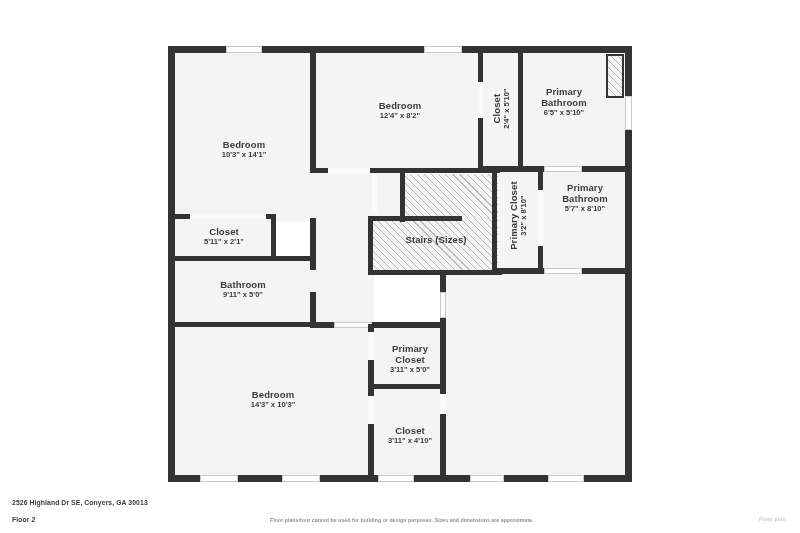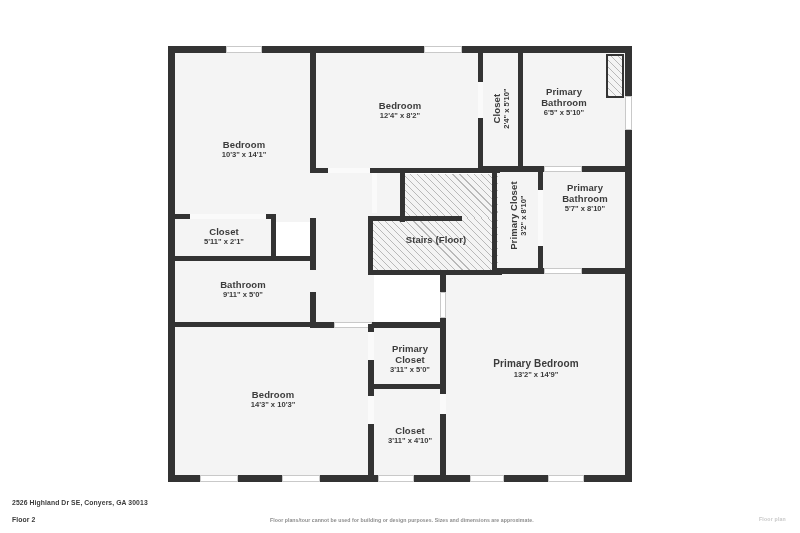--- a/index.html
+++ b/index.html
@@ -252,27 +252,23 @@
       <span class="nm">Primary</span>
       <span class="nm2">Closet</span>
       <span class="dim">3'11" x 5'0"</span>
     </div>
 
     <div class="label" style="left:378px;top:425px;width:64px;">
       <span class="nm">Closet</span>
       <span class="dim">3'11" x 4'10"</span>
     </div>
 
-    <div class="label big" style="left:448px;top:358px;width:176px;">
-      <span class="nm">Primary Bedroom</span>
-      <span class="dim">13'2" x 14'9"</span>
-    </div>
 
     <div class="label" style="left:376px;top:234px;width:120px;">
-      <span class="nm">Stairs (Floor)</span>
+      <span class="nm">Stairs (Sizes)</span>
     </div>
 
   </div>
 
   <div id="footer">
     <div id="addr">2526 Highland Dr SE, Conyers, GA 30013</div>
     <div id="floorlbl">Floor 2</div>
     <div id="disclaimer">Floor plans/tour cannot be used for building or design purposes. Sizes and dimensions are approximate.</div>
     <div id="brand">Floor plan</div>
   </div>

